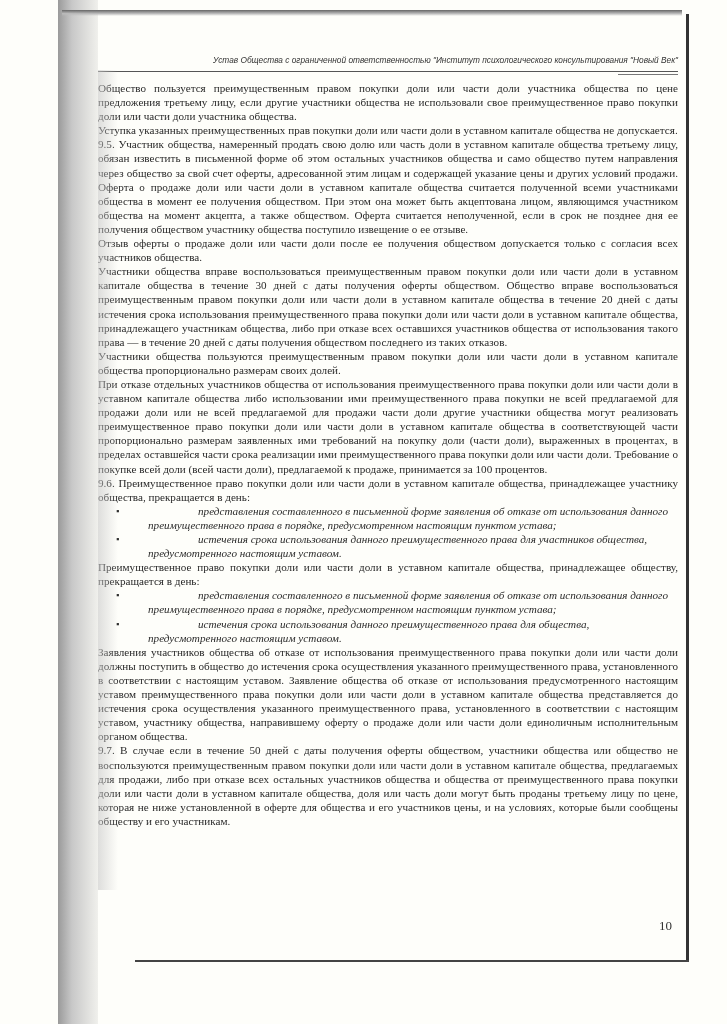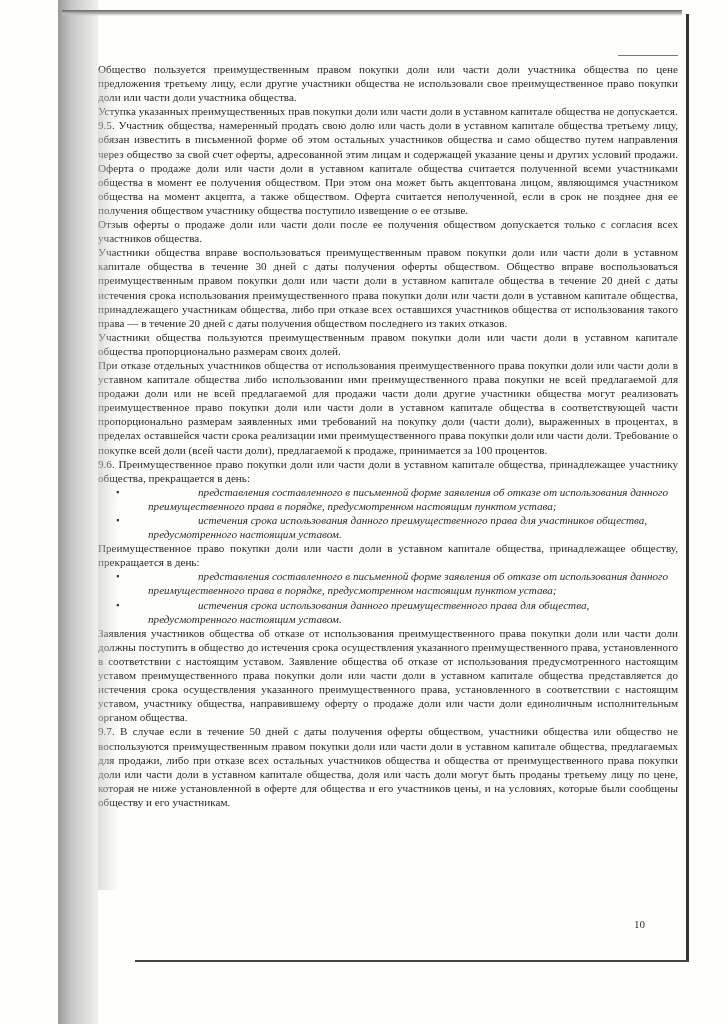--- a/index.html
+++ b/index.html
@@ -49,38 +49,39 @@
   }
   .body-text p { margin: 0; }
   .bullet-row { position: relative; padding-left: 50px; font-style: italic; }
   .bullet-row .dot {
     position: absolute; left: 18px; top: 0; font-size: 9px;
   }
   .bullet-row .btext {
     text-indent: 50px; text-align: left;
   }
   .page-number {
-    position: absolute; left: 634px; top: 918px;
-    font-size: 11px; color: #333;
+    position: absolute; left: 659px; top: 918px;
+    font-size: 13px; color: #333;
   }
   .left-fade {
     position: absolute; left: 98px; top: 70px; width: 20px; height: 820px;
     background: linear-gradient(to right, rgba(200,200,200,0.6), rgba(255,255,255,0));
     pointer-events: none;
   }
 </style>
 </head>
 <body>
 
 <div class="scan-shadow"></div>
 <div class="top-edge"></div>
 <div class="frame-right"></div>
 <div class="frame-bottom"></div>
 
 <div class="page">
+  <div class="header">Устав Общества с ограниченной ответственностью "Институт психологического консультирования "Новый Век"</div>
   <div class="header-rule-short"></div>
 
   <div class="body-text">
     <p>Общество пользуется преимущественным правом покупки доли или части доли участника общества по цене предложения третьему лицу, если другие участники общества не использовали свое преимущественное право покупки доли или части доли участника общества.</p>
     <p>Уступка указанных преимущественных прав покупки доли или части доли в уставном капитале общества не допускается.</p>
     <p>9.5. Участник общества, намеренный продать свою долю или часть доли в уставном капитале общества третьему лицу, обязан известить в письменной форме об этом остальных участников общества и само общество путем направления через общество за свой счет оферты, адресованной этим лицам и содержащей указание цены и других условий продажи. Оферта о продаже доли или части доли в уставном капитале общества считается полученной всеми участниками общества в момент ее получения обществом. При этом она может быть акцептована лицом, являющимся участником общества на момент акцепта, а также обществом. Оферта считается неполученной, если в срок не позднее дня ее получения обществом участнику общества поступило извещение о ее отзыве.</p>
     <p>Отзыв оферты о продаже доли или части доли после ее получения обществом допускается только с согласия всех участников общества.</p>
     <p>Участники общества вправе воспользоваться преимущественным правом покупки доли или части доли в уставном капитале общества в течение 30 дней с даты получения оферты обществом. Общество вправе воспользоваться преимущественным правом покупки доли или части доли в уставном капитале общества в течение 20 дней с даты истечения срока использования преимущественного права покупки доли или части доли в уставном капитале общества, принадлежащего участникам общества, либо при отказе всех оставшихся участников общества от использования такого права — в течение 20 дней с даты получения обществом последнего из таких отказов.</p>
     <p>Участники общества пользуются преимущественным правом покупки доли или части доли в уставном капитале общества пропорционально размерам своих долей.</p>
     <p>При отказе отдельных участников общества от использования преимущественного права покупки доли или части доли в уставном капитале общества либо использовании ими преимущественного права покупки не всей предлагаемой для продажи доли или не всей предлагаемой для продажи части доли другие участники общества могут реализовать преимущественное право покупки доли или части доли в уставном капитале общества в соответствующей части пропорционально размерам заявленных ими требований на покупку доли (части доли), выраженных в процентах, в пределах оставшейся части срока реализации ими преимущественного права покупки доли или части доли. Требование о покупке всей доли (всей части доли), предлагаемой к продаже, принимается за 100 процентов.</p>

